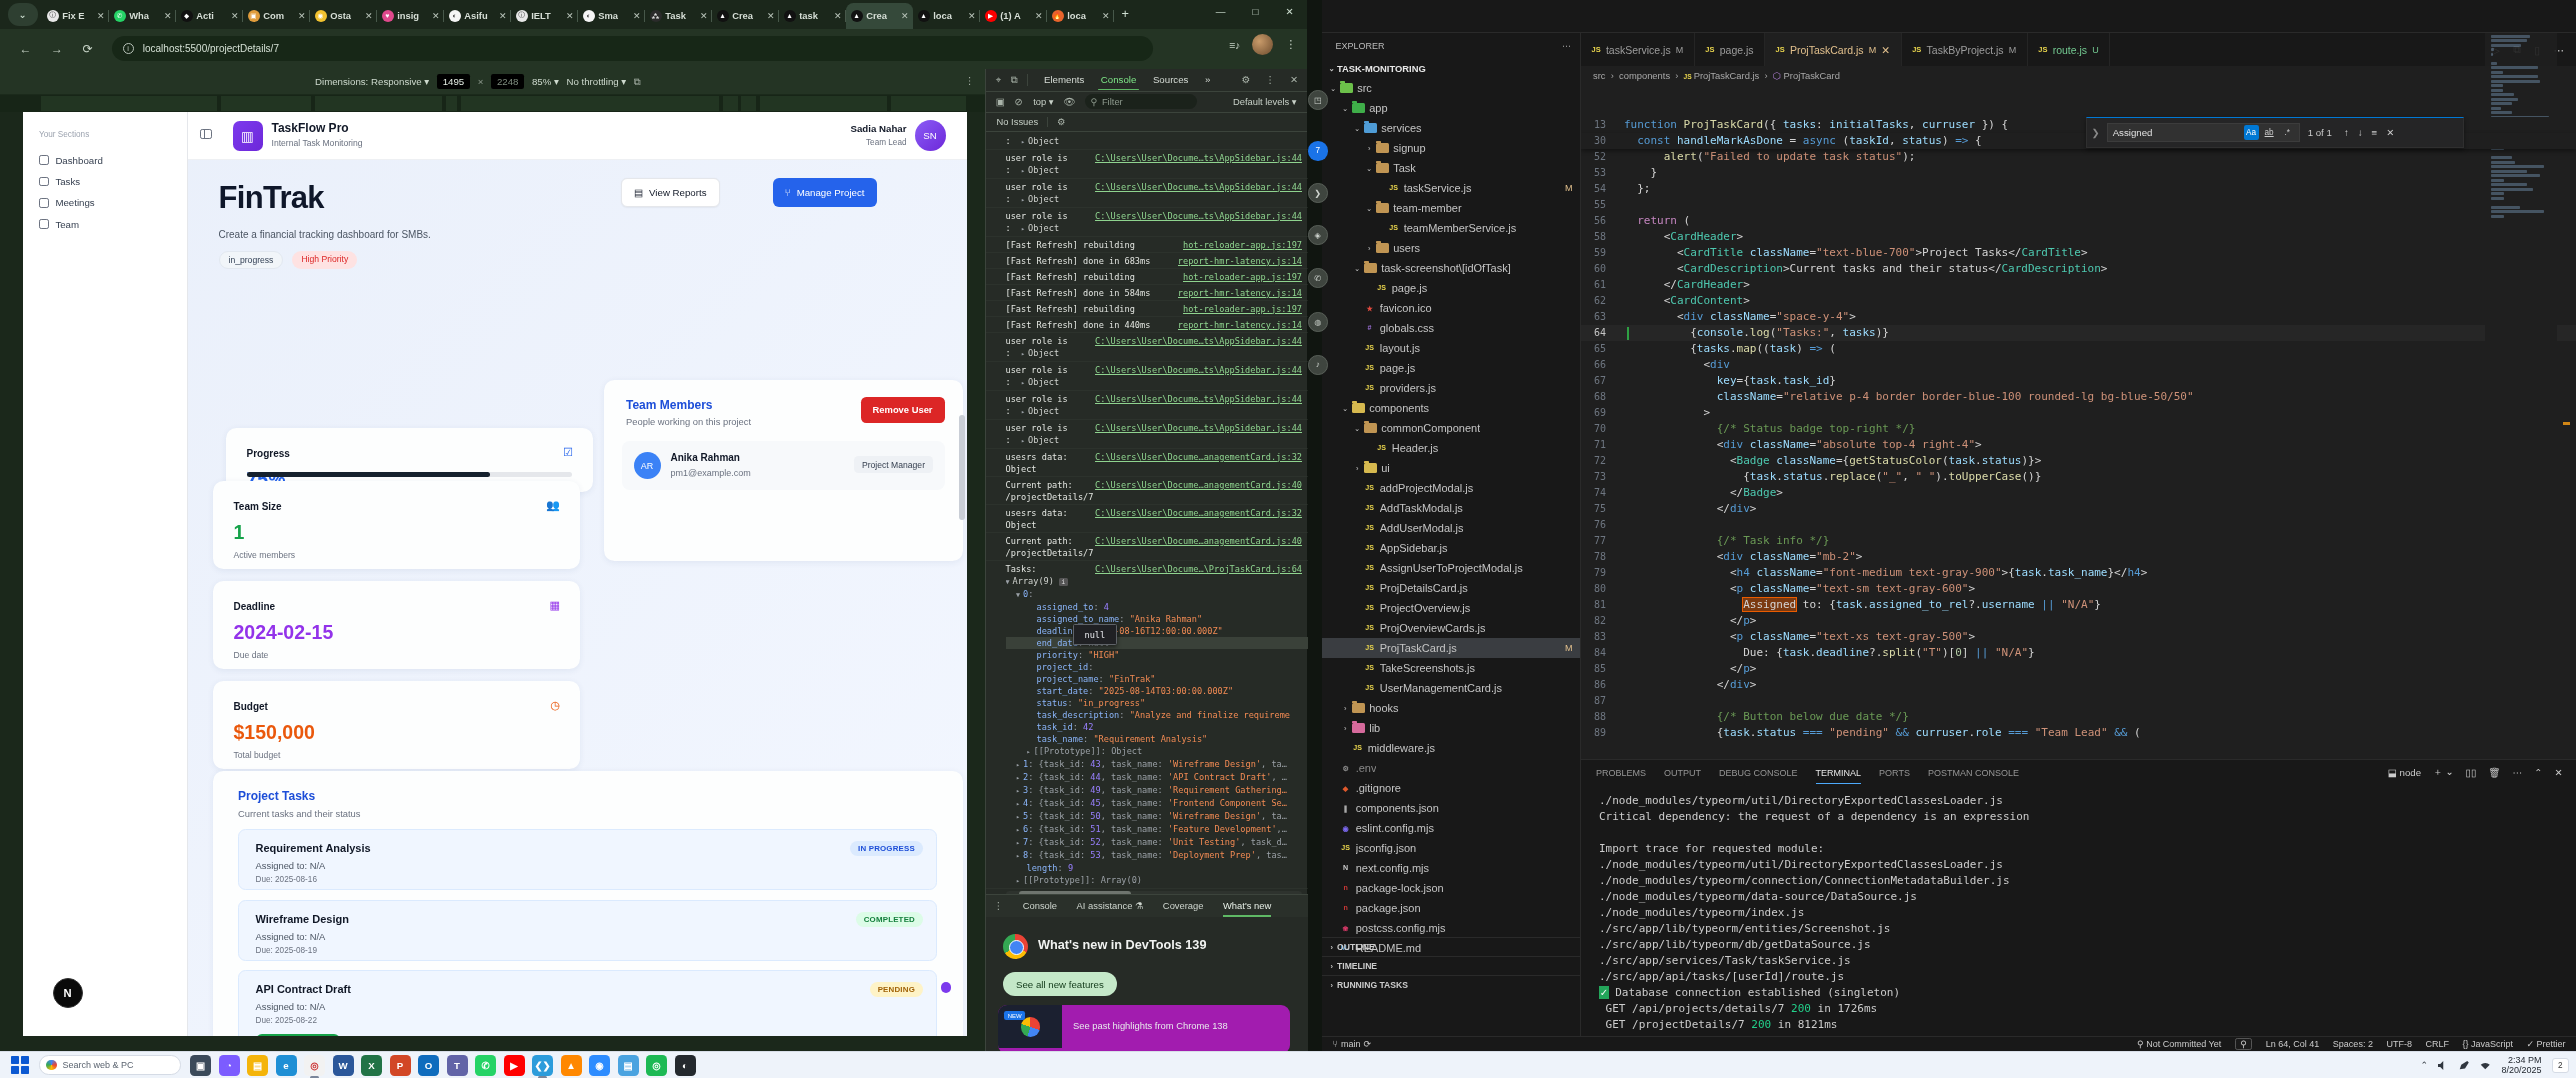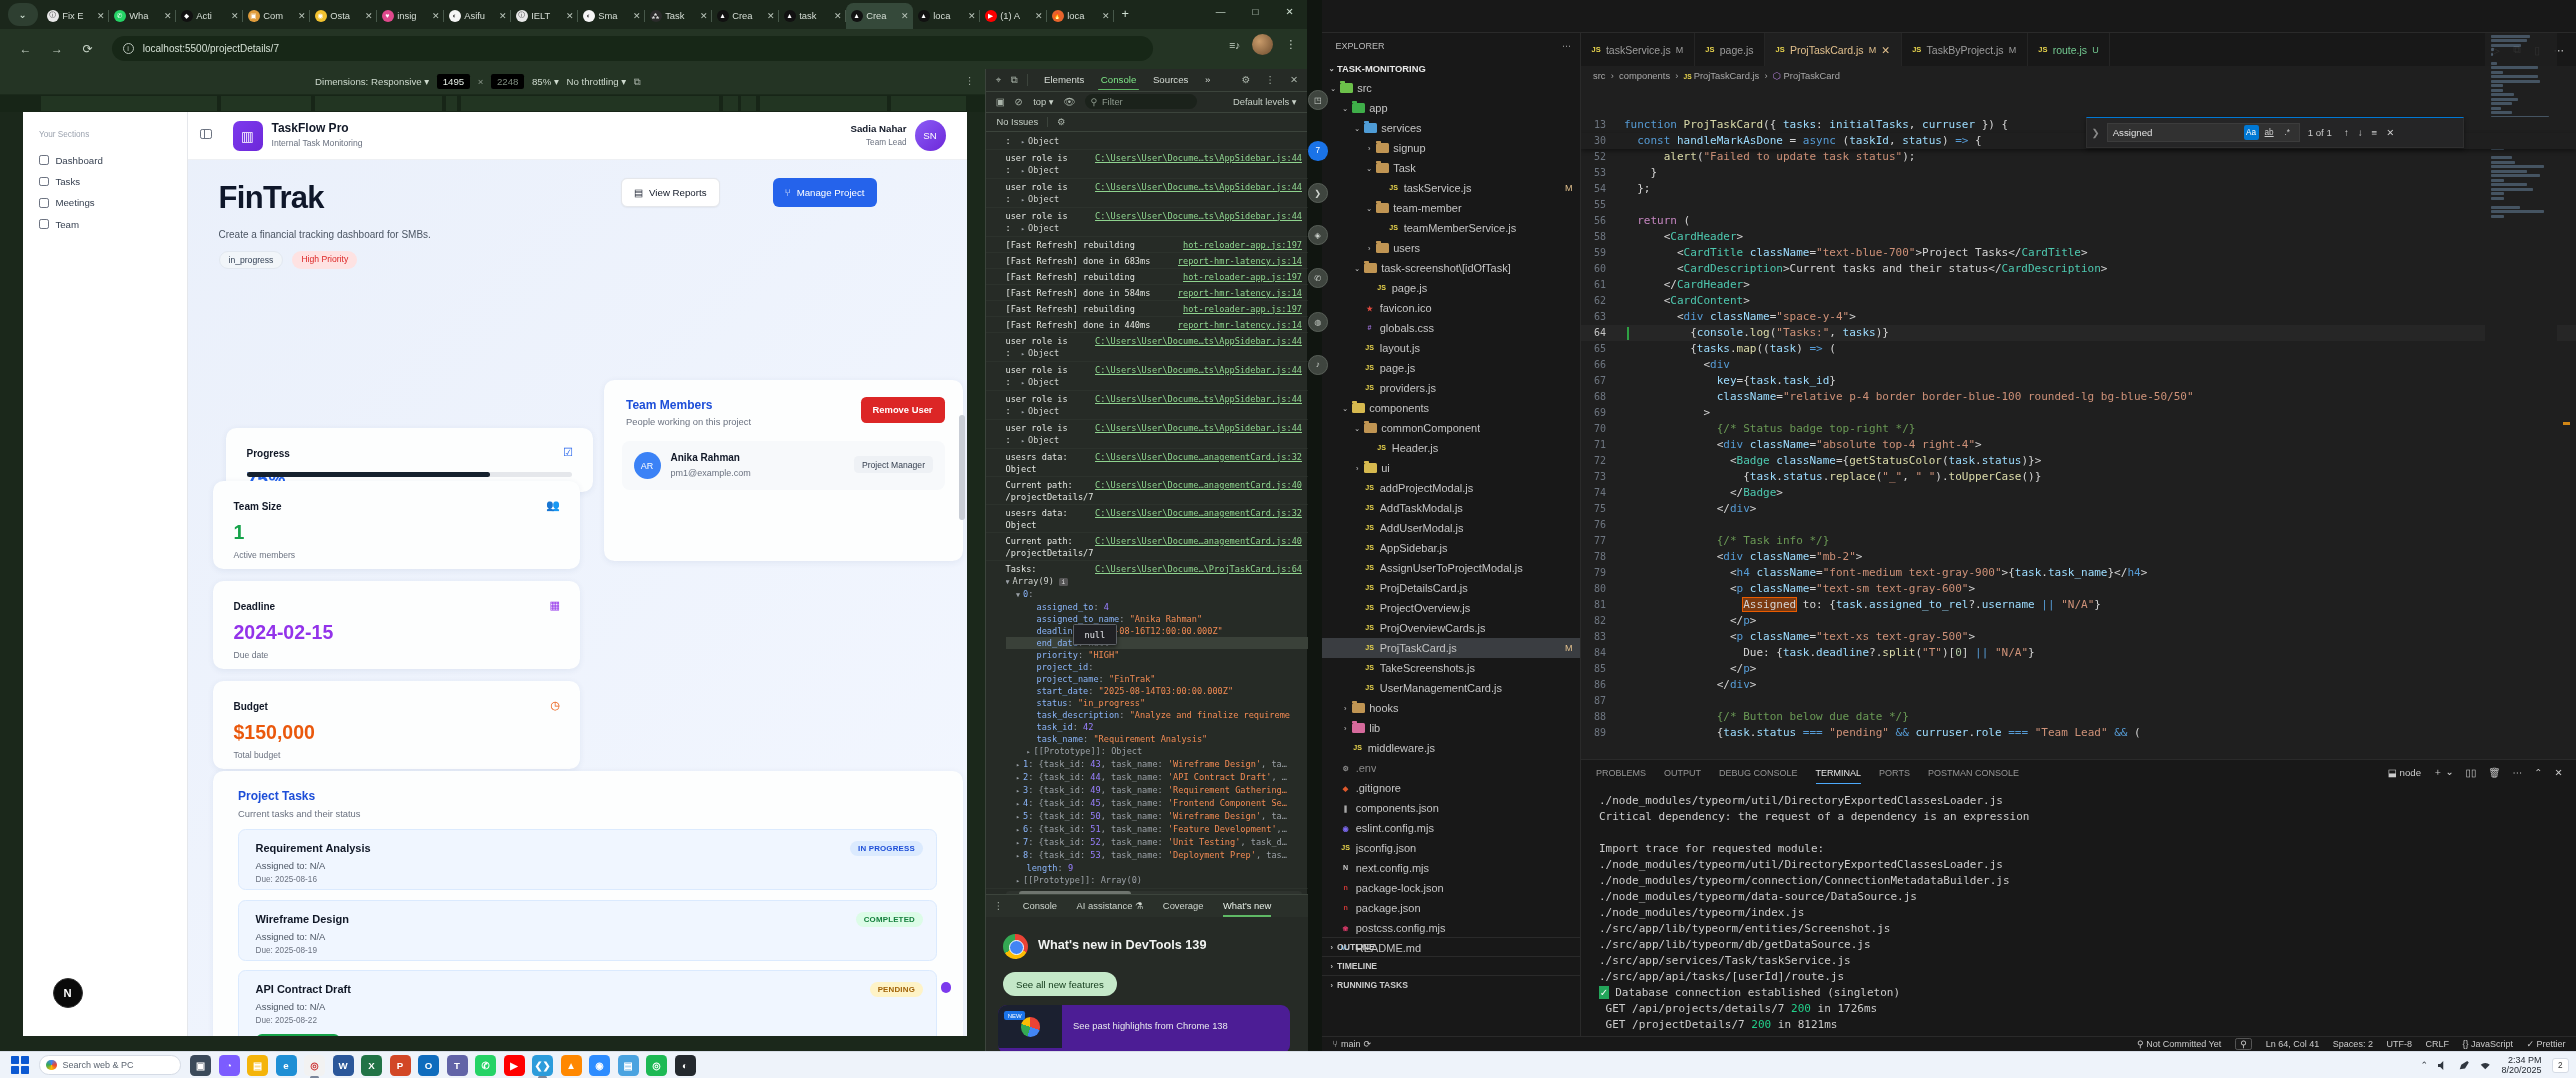--- a/index.html
+++ b/index.html
@@ -6,21 +6,21 @@
   html,body { width:2576px; height:1078px; overflow:hidden; background:#101510; font-family:"Liberation Sans",sans-serif; }
   
   #browser { position:absolute; left:0; top:0; width:1307px; height:1051px; background:#1b281b; }
   #tabstrip { position:absolute; left:0; top:0; width:1307px; height:28.5px; background:#17231708; display:flex; align-items:center; }
   .tab-search-chev { width:30px; height:22.5px; margin-left:7.5px; border-radius:11.2px; background:#2e3f31; color:#cfe0d2; display:flex; align-items:center; justify-content:center; font-size:9.7px; }
   #tabs { display:flex; height:28.5px; align-items:flex-end; margin-left:4.5px; }
   .btab { width:67px; height:25.5px; display:flex; align-items:center; padding:0 4.5px; color:#d6ded6; font-size:9.4px; border-radius:7.5px 7.5px 0 0; position:relative; }
   .btab .sep { position:absolute; right:0; top:6.7px; height:12px; width:0.7px; background:#47584a; }
   .btab.active { background:#35493a; }
   .btab .fav { width:12px; height:12px; border-radius:50%; flex:none; margin-right:3.7px; display:flex; align-items:center; justify-content:center; font-size:6.7px; color:#fff; }
-  .btab .lbl { white-space:nowrap; overflow:hidden; flex:1; }
+  .btab .lbl { white-space:nowrap; overflow:hidden; flex:1;font-weight:bold; }
   .btab .x { margin-left:2.2px; color:#b9c4ba; font-size:9px; }
   .newtab { color:#cfe0d2; font-size:12.7px; margin-left:7.5px; }
   #winctl { position:absolute; right:13.5px; top:6px; display:flex; gap:27px; color:#cfe0d2; font-size:9.7px; }
   #btoolbar { position:absolute; left:0; top:28.5px; width:1307px; height:40px; background:#243424; display:flex; align-items:center; }
   .navic { color:#c6d2c6; font-size:12px; margin-left:19.5px; }
   #urlpill { margin-left:19.5px; width:1041px; height:25.5px; background:#172717; border-radius:12.7px; display:flex; align-items:center; color:#d4e0d4; font-size:10px; }
   #urlpill .info { margin:0 9px 0 10.5px; width:11.2px; height:11.2px; border:1px solid #b9c4ba; border-radius:50%; font-size:7.5px; display:flex; align-items:center; justify-content:center; color:#b9c4ba; }
   #btool-right { position:absolute; right:10.5px; top:34px; display:flex; align-items:center; gap:12px; }
   #avatar-browser { width:21px; height:21px; border-radius:50%; background:radial-gradient(circle at 35% 35%, #c99b6a, #6b4a2d); }
   
@@ -113,21 +113,21 @@
   #cscrollh { height:7.5px; margin:1.5px 6px 0 19.5px; background:#2e332e; border-radius:3.7px; position:relative; }
   #cscrollh .th { position:absolute; left:13.5px; top:0.7px; width:112px; height:6px; background:#6f756f; border-radius:3px; }
   #dt-footer-tabs { position:absolute; left:0; top:825px; width:322px; height:22.5px; border-top:0.7px solid #3c443c; background:#2a302a; display:flex; align-items:center; font-size:9.4px; color:#cfd6cf; gap:19.5px; }
   .ftab.active { color:#e8f0e8; position:relative; }
   .ftab.active:after { content:""; position:absolute; left:0; right:0; bottom:-6px; height:1.9px; background:#5fb965; }
   #whatsnew { position:absolute; left:0; top:848px; width:322px; height:135px; background:#262b26; }
   #wn-logo { position:absolute; left:16.5px; top:16.5px; width:25.5px; height:25.5px; border-radius:50%; background:conic-gradient(#ea4335 0 33%,#fbbc04 0 66%,#34a853 0 100%); }
   #wn-logo:after { content:""; position:absolute; left:6px; top:6px; width:13.5px; height:13.5px; border-radius:50%; background:#4285f4; border:1.9px solid #fff; }
   #wn-title { position:absolute; left:52px; top:21px; font-size:12.7px; font-weight:bold; color:#f1f3f1; }
   #wn-btn { position:absolute; left:16.5px; top:55px; background:#c4e8c8; color:#123a1a; font-size:9.7px; padding:6.7px 13.5px; border-radius:12px; }
-  #wn-card { position:absolute; left:12px; top:88px; width:292px; height:49px; background:#4c1d95; border-radius:9px; overflow:hidden; }
+  #wn-card { position:absolute; left:12px; top:88px; width:292px; height:49px; background:#a21caf; border-radius:9px; overflow:hidden; }
   #wn-card .thumb { position:absolute; left:0; top:0; width:64px; height:43px; background:#1b2030; }
   #wn-card .ball { position:absolute; left:22.5px; top:12px; width:19.5px; height:19.5px; border-radius:50%; background:conic-gradient(#ea4335 0 30%,#4285f4 0 55%,#34a853 0 80%,#fbbc04 0 100%); }
   #wn-card .new { position:absolute; left:6px; top:6px; background:#1a73e8; color:#fff; font-size:6px; padding:1.5px 3.7px; border-radius:2.2px; }
   #wn-card .txt { position:absolute; left:75px; top:15px; color:#e8eaed; font-size:9.4px; }
   
   .extdot { position:absolute; width:19.5px; height:19.5px; border-radius:50%; background:#3f453f; border:0.7px solid #5a615a; color:#cfd4cf; font-size:8.2px; display:flex; align-items:center; justify-content:center; }
   
   #vscode { position:absolute; left:1322px; top:0; width:1254px; height:1051px; background:#181818; }
   #vs-title { position:absolute; left:0; top:0; width:100%; height:33px; background:#181818; border-bottom:0.7px solid #2a2a2a; }
   #explorer { position:absolute; left:0; top:33px; width:259px; height:1003px; background:#181818; border-right:0.7px solid #2a2a2a; color:#c5c5c5; }

